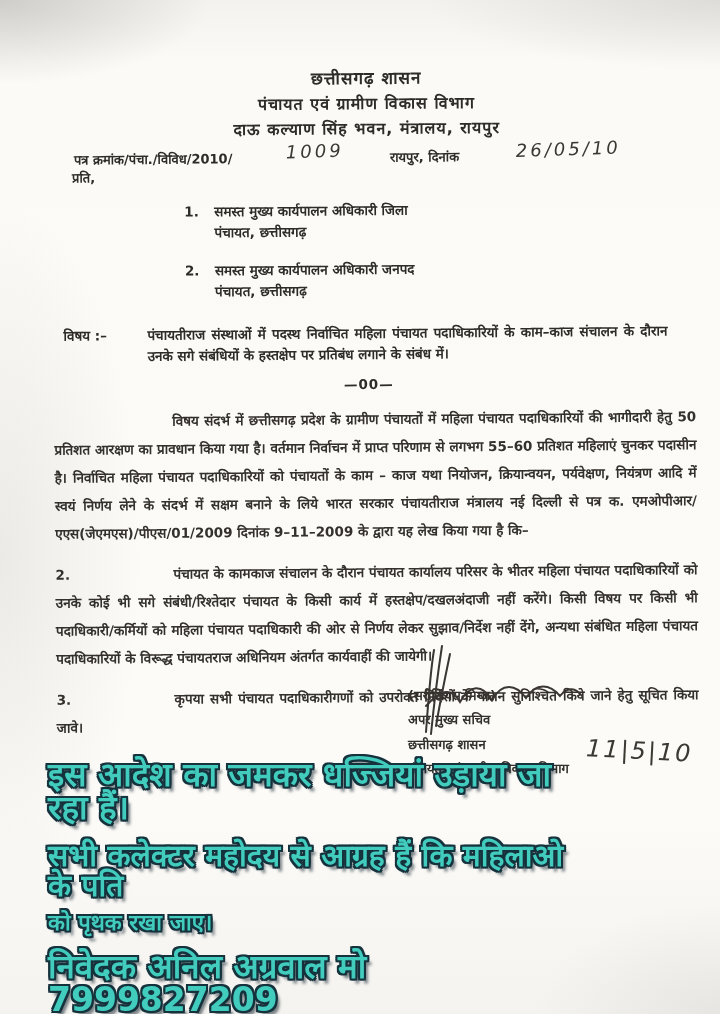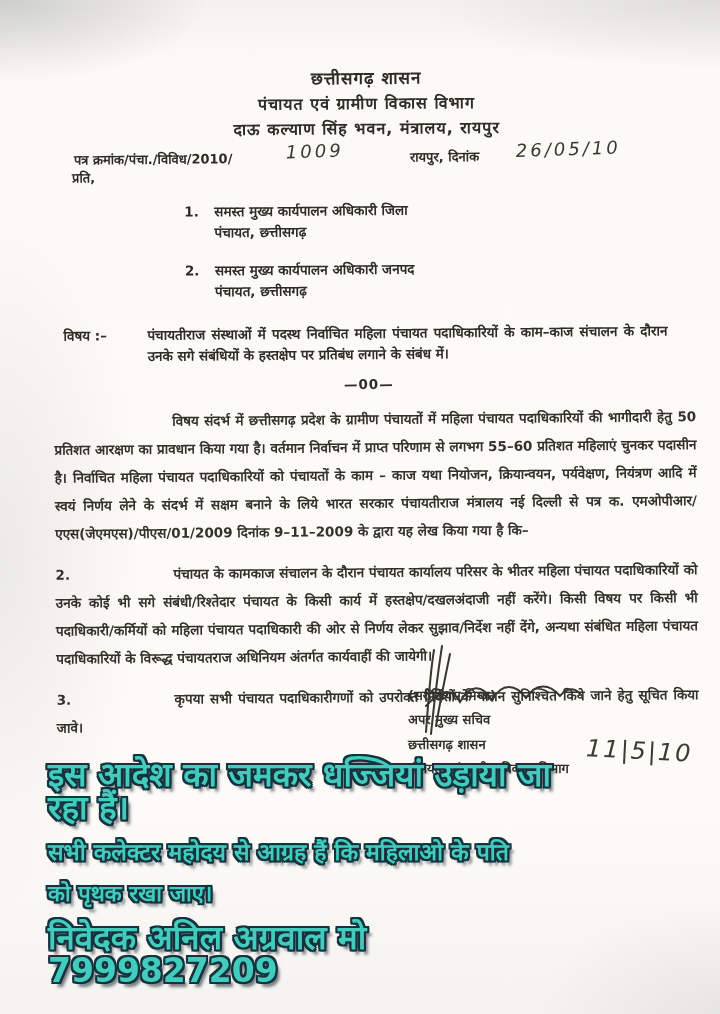--- a/index.html
+++ b/index.html
@@ -27,21 +27,21 @@
     transform: rotate(-0.5deg);
     font-size: 13.5px;
   }
   .hdr { text-align: center; font-weight: bold; letter-spacing: 1px; }
   .hdr-l1 { font-size: 17px; }
   .hdr-l2 { font-size: 16px; margin-top: 3px; }
   .hdr-l3 { font-size: 16px; margin-top: 3px; }
   .refline { position: relative; height: 22px; margin-top: 5px; font-weight: bold; font-size: 13px; }
   .refline .ref-label { position: absolute; left: 36px; top: 4px; }
   .refline .ref-num { position: absolute; left: 248px; top: -4px; }
-  .refline .place-date { position: absolute; left: 372px; top: 4px; }
+  .refline .place-date { position: absolute; left: 352px; top: 4px; }
   .refline .date-hw { position: absolute; left: 478px; top: -4px; }
   .hw {
     font-style: italic;
     font-size: 18px;
     letter-spacing: 3px;
     color: #3c3832;
     transform: rotate(-1.5deg);
     display: inline-block;
     font-weight: normal;
   }
@@ -96,21 +96,21 @@
     color: #41ccbe;
     line-height: 1.0;
     text-shadow:
       -2px -2px 0 #15323d, 2px -2px 0 #15323d,
       -2px 2px 0 #15323d, 2px 2px 0 #15323d,
       -2px 0 0 #15323d, 2px 0 0 #15323d,
       0 -2px 0 #15323d, 0 2px 0 #15323d,
       4px 5px 3px rgba(12,28,38,0.55);
   }
   .ov-1 { font-size: 33px; margin-bottom: 17px; }
-  .ov-2 { font-size: 23px; margin-bottom: 19px; }
+  .ov-2 { font-size: 30px; margin-bottom: 11px; }
   .ov-3 { font-size: 22px; margin-bottom: 16px; }
   .ov-4 { font-size: 33px; margin-bottom: 30px; }
   .ov-5 { font-size: 36px; }
 </style>
 </head>
 <body>
 
 <div class="page">
 
   <div class="letter">

